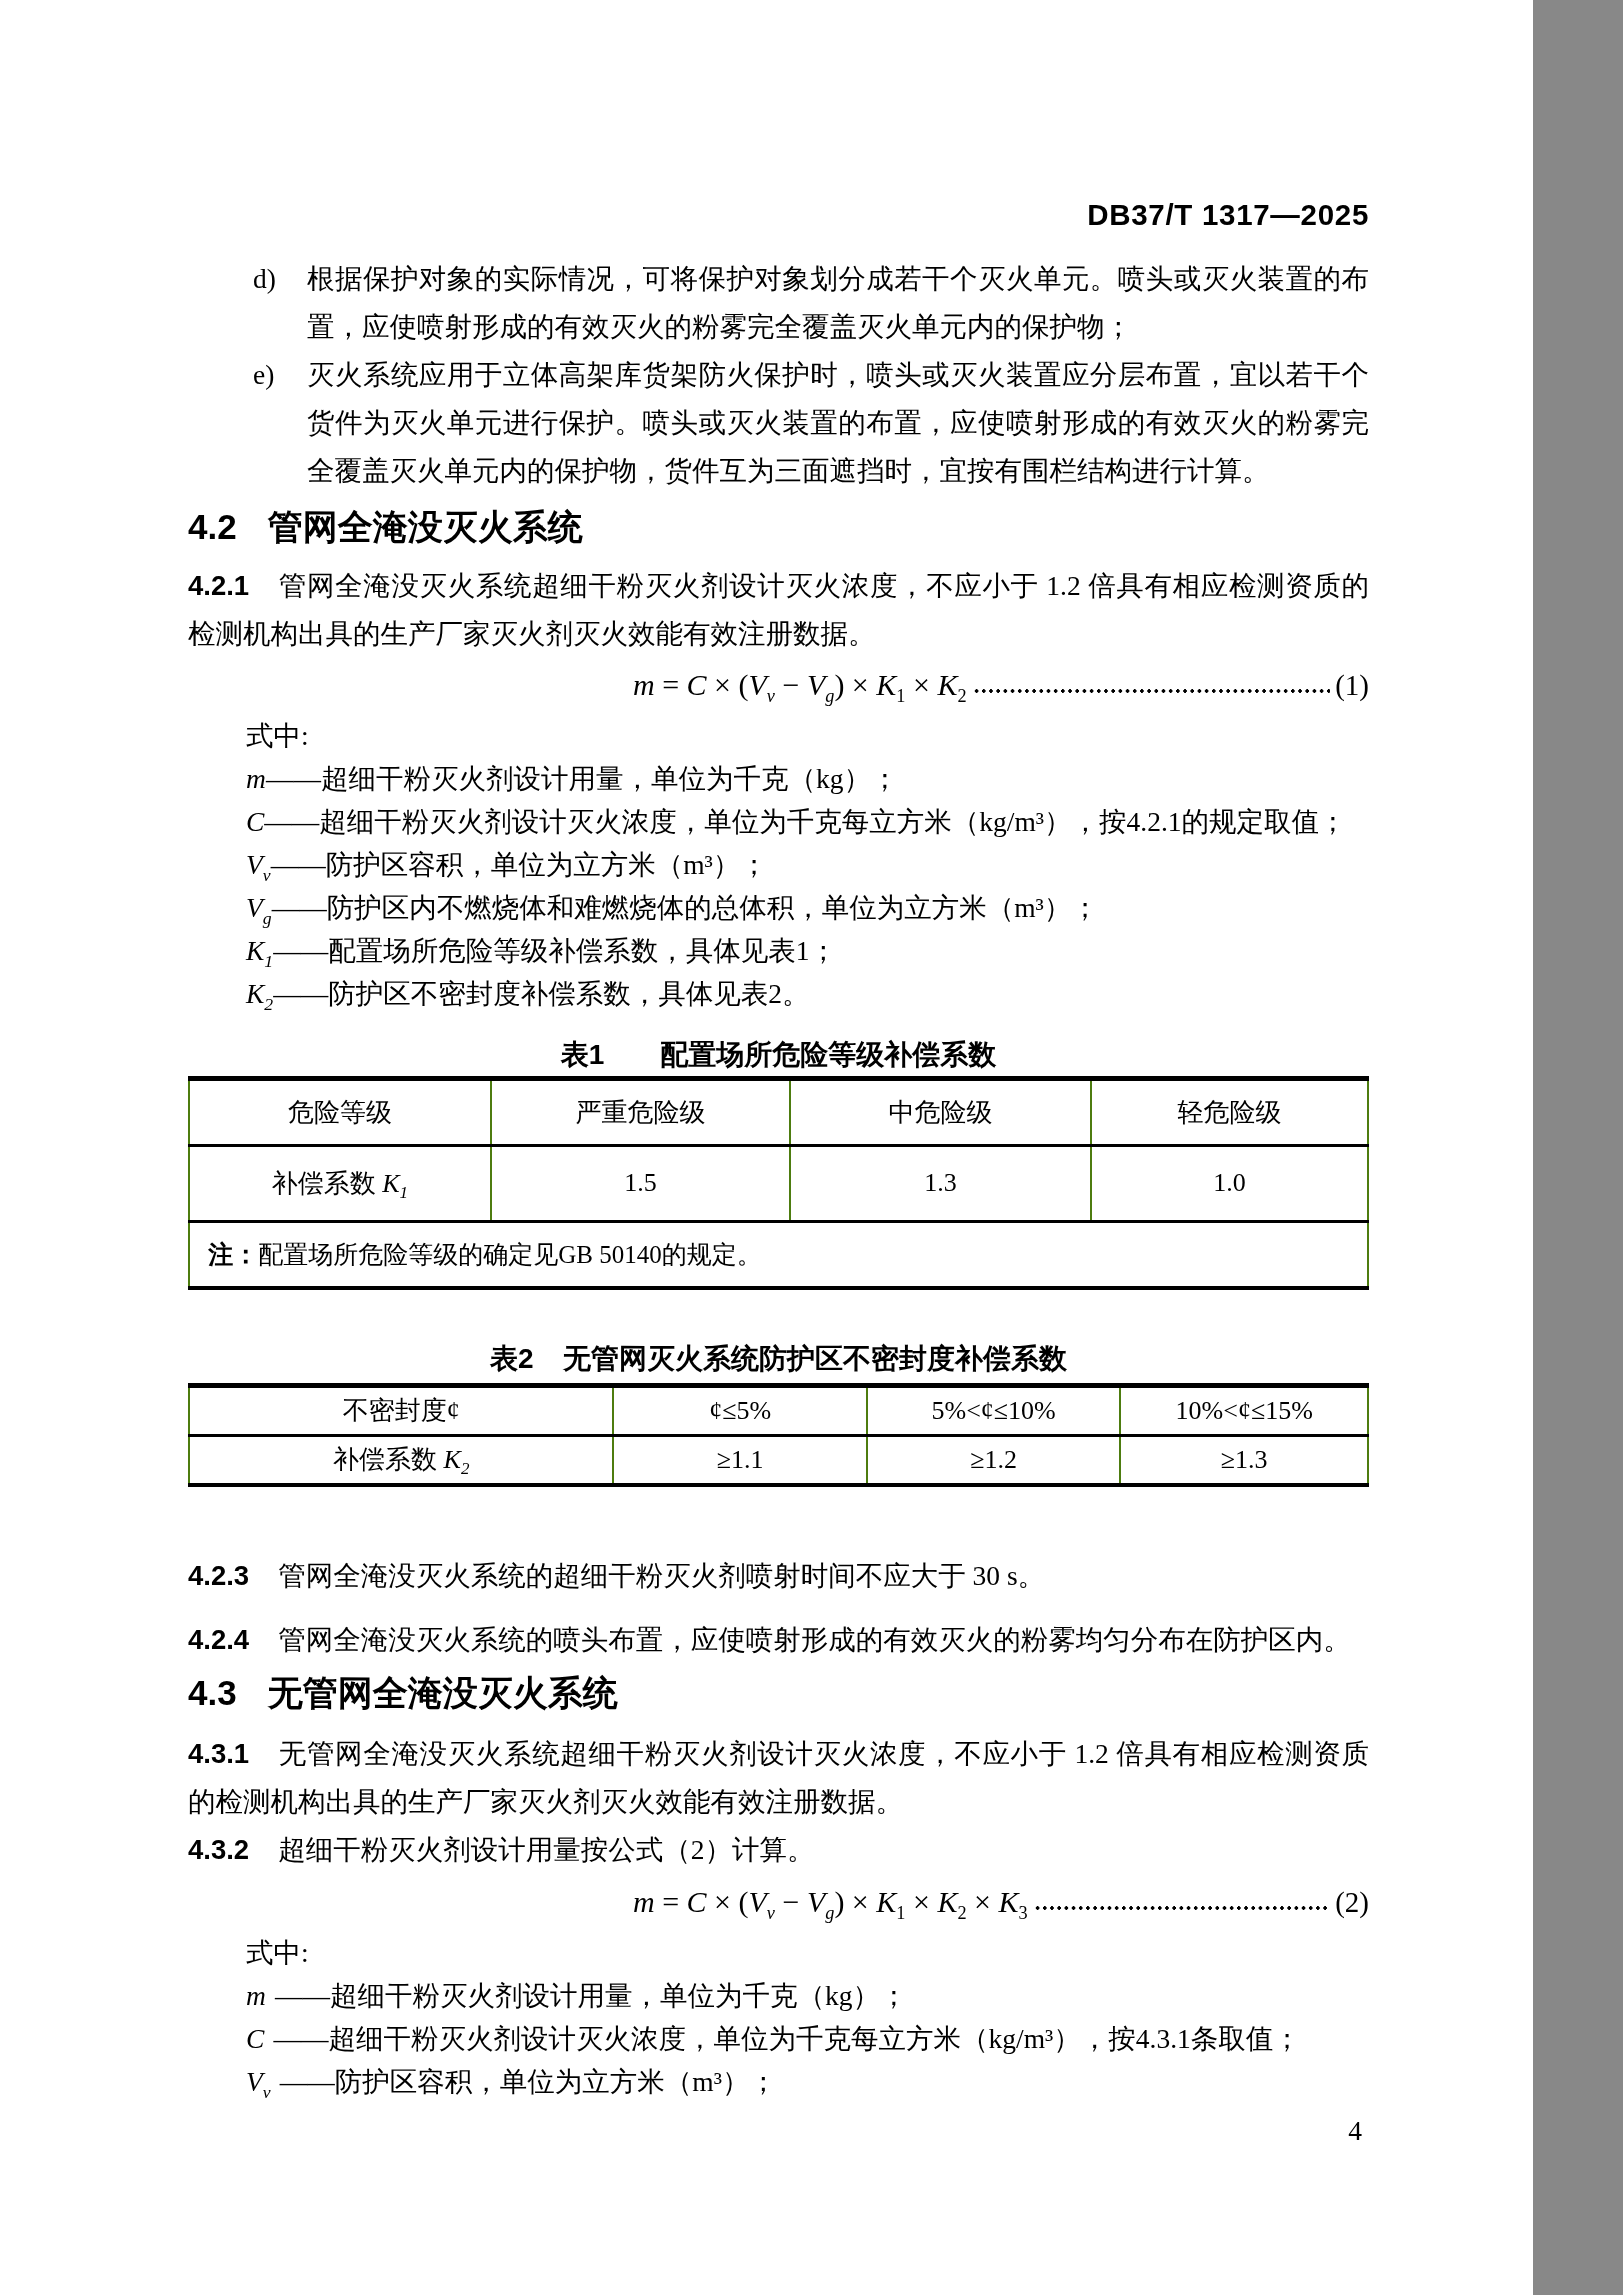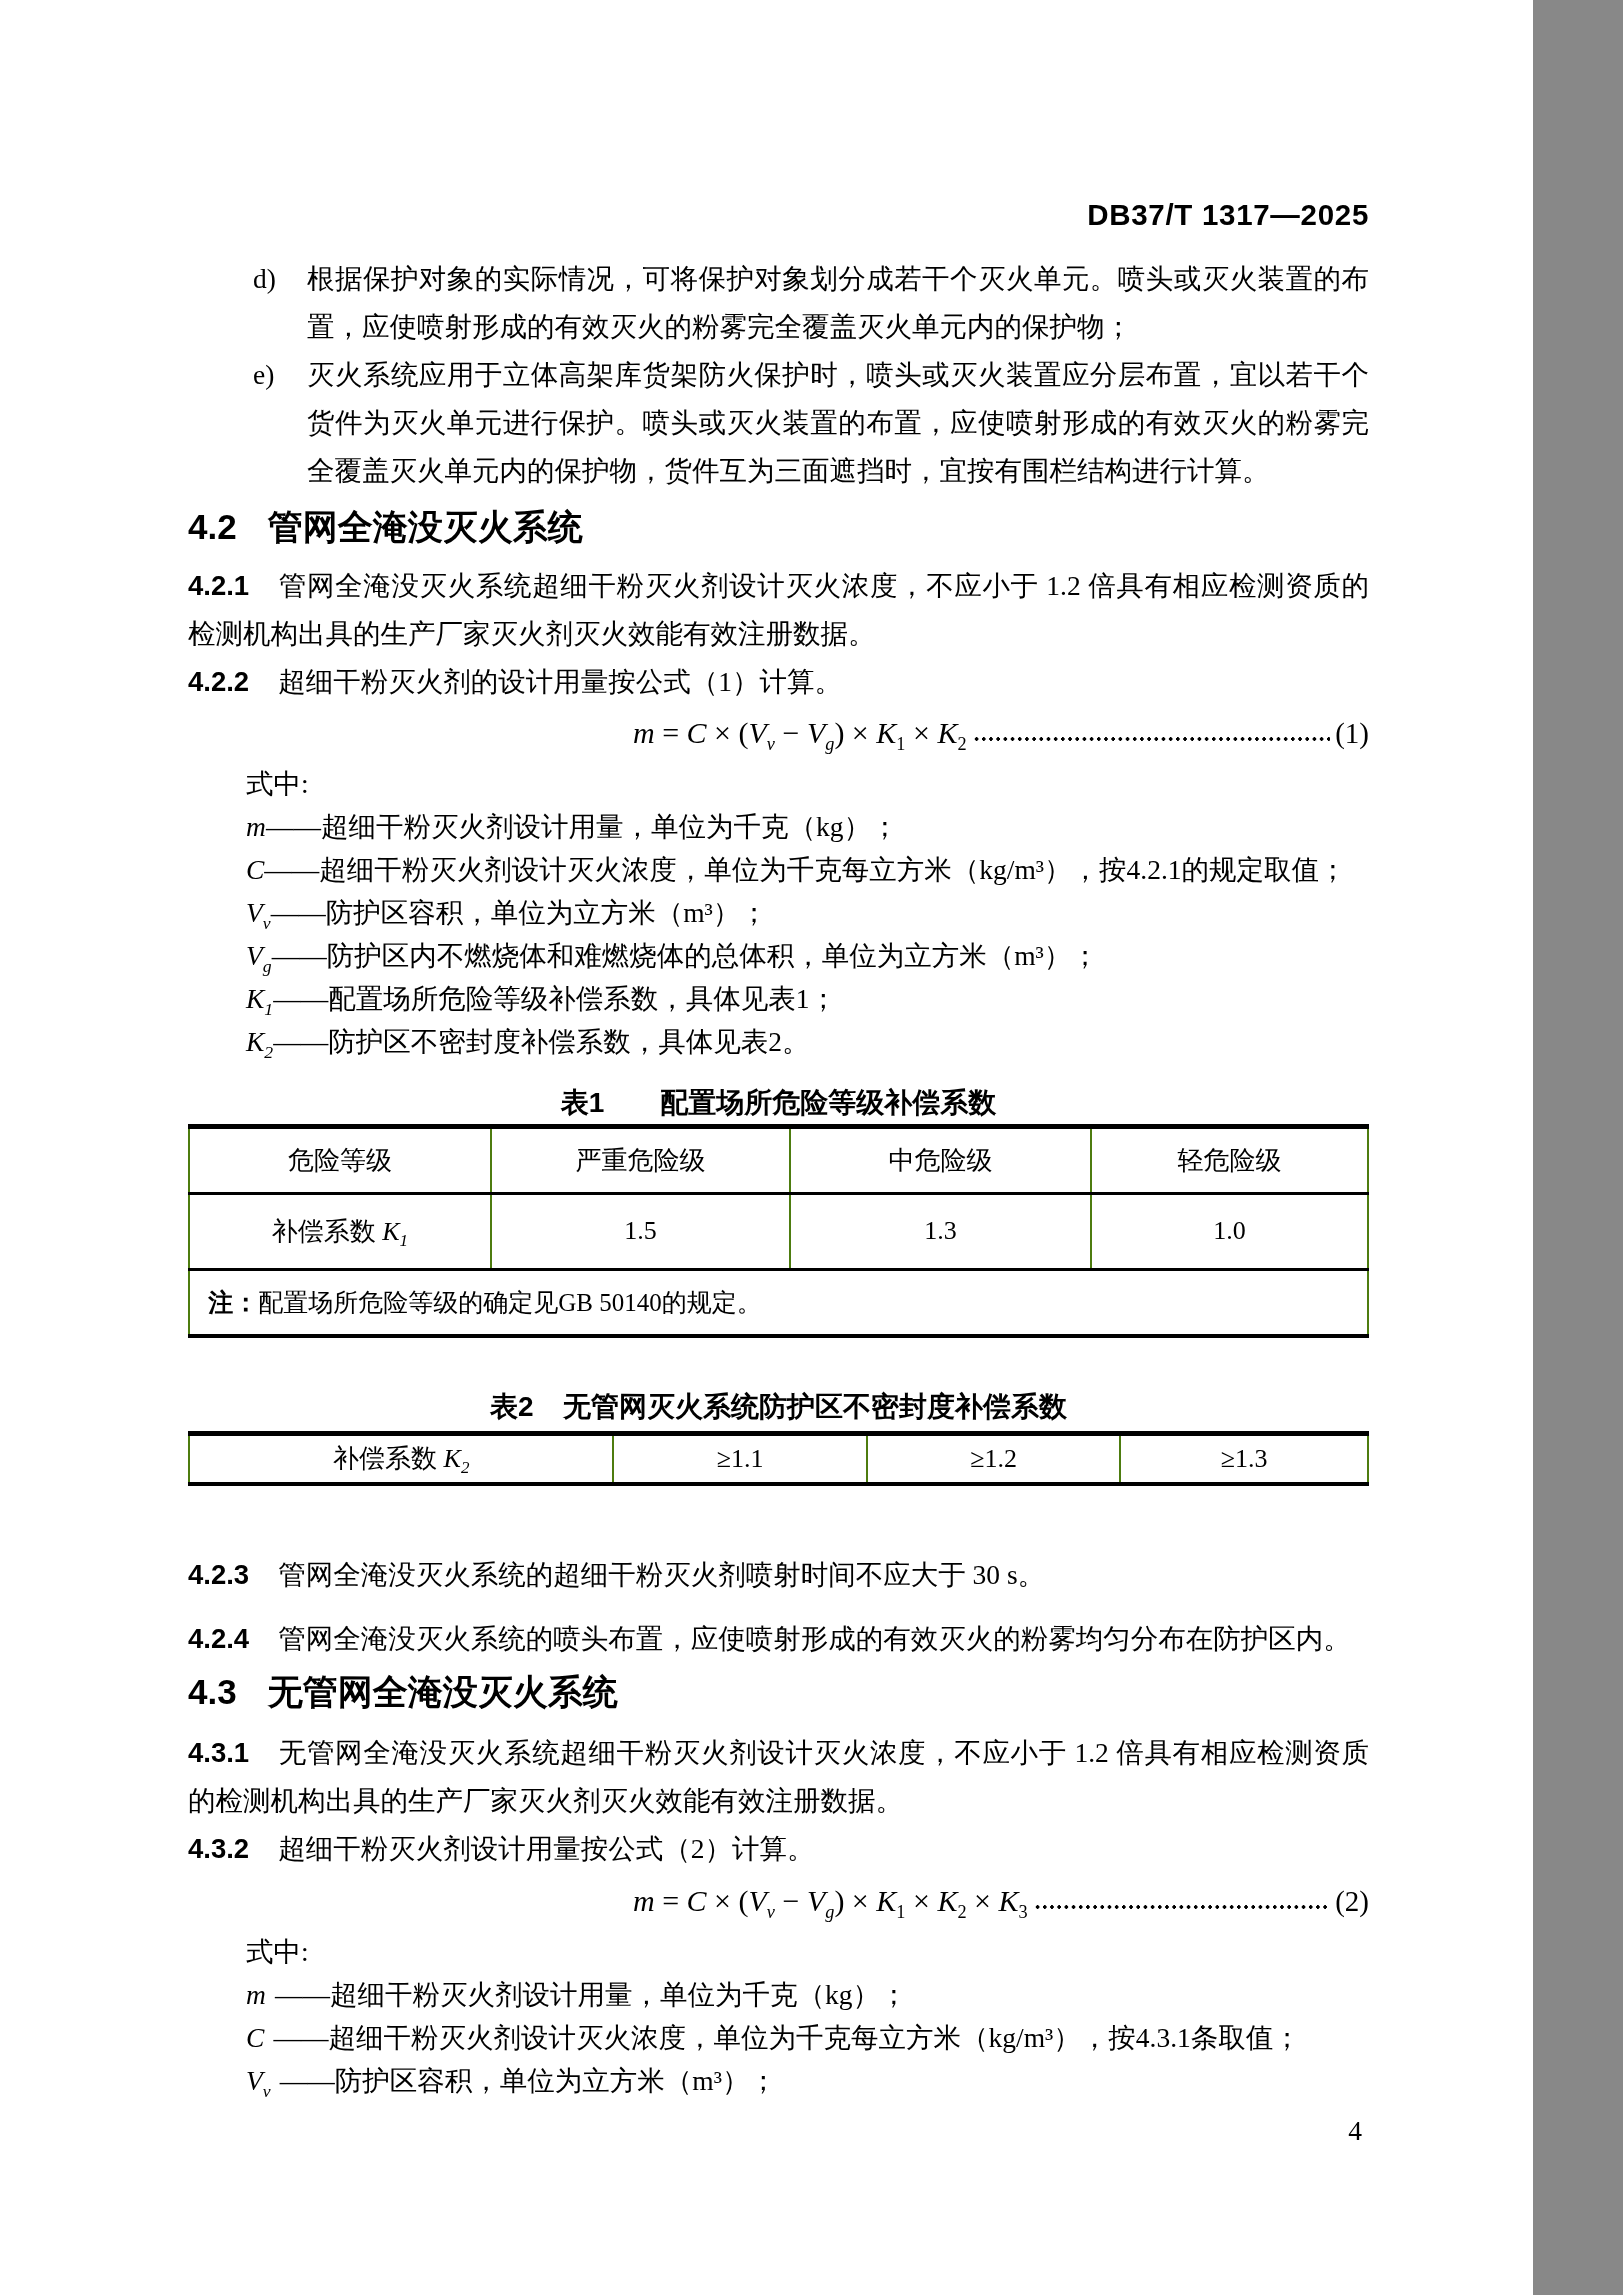--- a/index.html
+++ b/index.html
@@ -130,23 +130,20 @@
       </div>
     </div>
 
     <h2 class="sec sec-42">
       <span>4.2</span><span class="sec-title">管网全淹没灭火系统</span>
     </h2>
 
     <p class="clause c421">
       <span class="cnum">4.2.1</span><span>管网全淹没灭火系统超细干粉灭火剂设计灭火浓度，不应小于 1.2 倍具有相应检测资质的检测机构出具的生产厂家灭火剂灭火效能有效注册数据。</span>
     </p>
-    <p class="clause c422">
-      <span class="cnum">4.2.2</span><span>超细干粉灭火剂的设计用量按公式（1）计算。</span>
-    </p>
 
     <div class="formula-row f1">
       <span class="formula"><span class="it">m</span><span> = </span><span class="it">C</span><span> × (</span><span class="it">V</span><sub class="it">v</sub><span> − </span><span class="it">V</span><sub class="it">g</sub><span>) × </span><span class="it">K</span><sub>1</sub><span> × </span><span class="it">K</span><sub>2</sub></span>
       <span class="leader"></span>
       <span class="fnum">(1)</span>
     </div>
 
     <div class="def-intro di1">式中:</div>
 
     <div class="defs1">
@@ -205,20 +202,26 @@
     </div>
 
     <table class="tbl tbl2">
       <colgroup>
           <col style="width:36%">
           <col style="width:21.5%">
           <col style="width:21.5%">
           <col style="width:21%">
         </colgroup>
       <tbody>
+          <tr class="hrow">
+        <td>不密封度¢</td>
+        <td>¢≤5%</td>
+        <td>5%&lt;¢≤10%</td>
+        <td>10%&lt;¢≤15%</td>
+      </tr>
       <tr class="drow">
         <td><span>补偿系数 </span><span class="cell-sym"><span>K</span><sub>2</sub></span></td>
         <td>≥1.1</td>
         <td>≥1.2</td>
         <td>≥1.3</td>
       </tr>
     </tbody>
       </table>
 
     <p class="clause c423">

